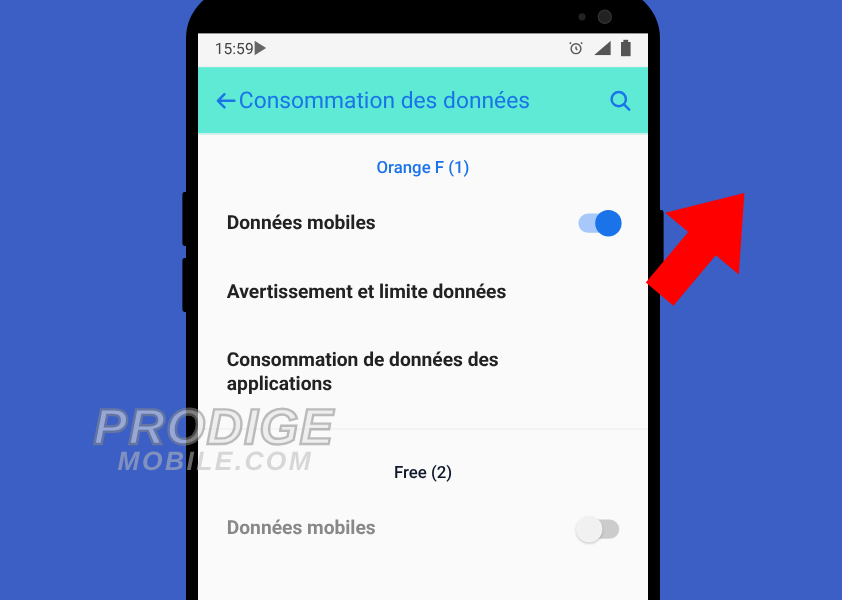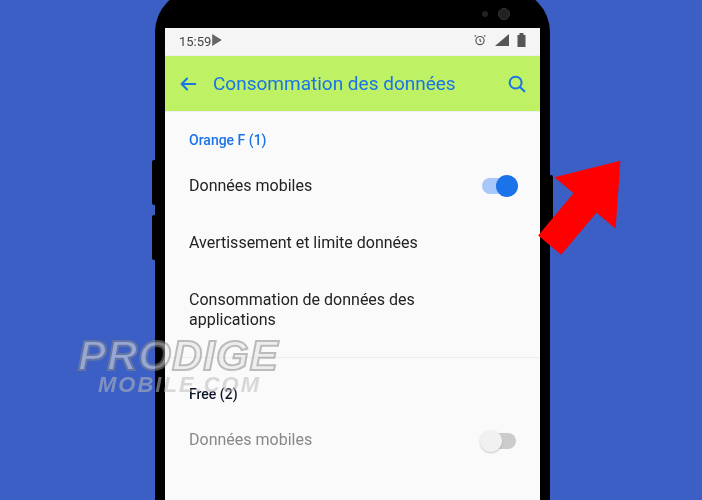--- a/index.html
+++ b/index.html
@@ -55,42 +55,44 @@
     color: #444;
     border-bottom: 1px solid #eee;
   }
   .status-left { display: flex; align-items: center; }
   .status-right { display: flex; align-items: center; gap: 8px; }
   .app-bar {
     height: 56px;
     display: flex;
     align-items: center;
     padding: 0 12px;
-    gap: 14px;
-    background: #bef264;
+    gap: 0;
+    background: #5eead4;
     border-bottom: 1px solid #eee;
   }
   .back-icon, .search-icon { width: 22px; height: 22px; display: flex; align-items: center; justify-content: center; color: #1a73e8; }
   .app-title { flex: 1; font-size: 19px; color: #1a73e8; font-weight: 400; }
   .content { padding: 0; }
   .section-header {
     padding: 20px 24px 10px 24px;
     font-size: 14px;
     color: #1a73e8;
     font-weight: 500;
+    text-align: center;
   }
   .list-item {
     padding: 18px 24px;
     font-size: 16px;
     color: #222;
     display: flex;
     align-items: center;
     justify-content: flex-end;
     min-height: 30px;
     line-height: 1.3;
+    font-weight: bold;
   }
   .list-item.faded { color: #888; }
   .section-header.faded { color: #0f172a; }
   .item-label { flex: 1; padding-right: 20px; }
   .switch {
     width: 34px; height: 16px; border-radius: 10px; position: relative;
   }
   .switch.on { background: #a8c7fa; }
   .switch.on::after {
     content: ""; position: absolute; right: -2px; top: -3px;

